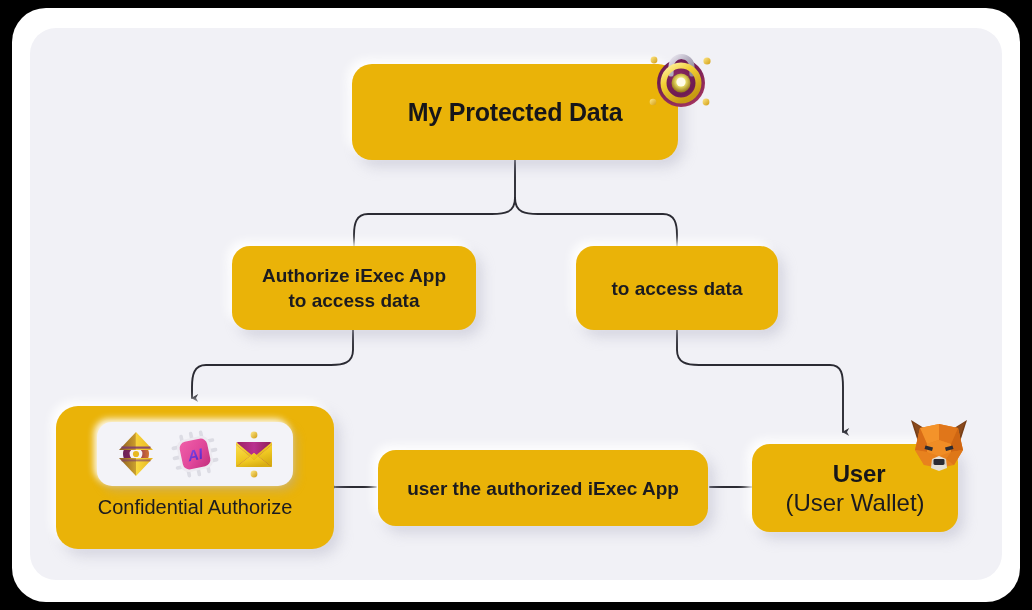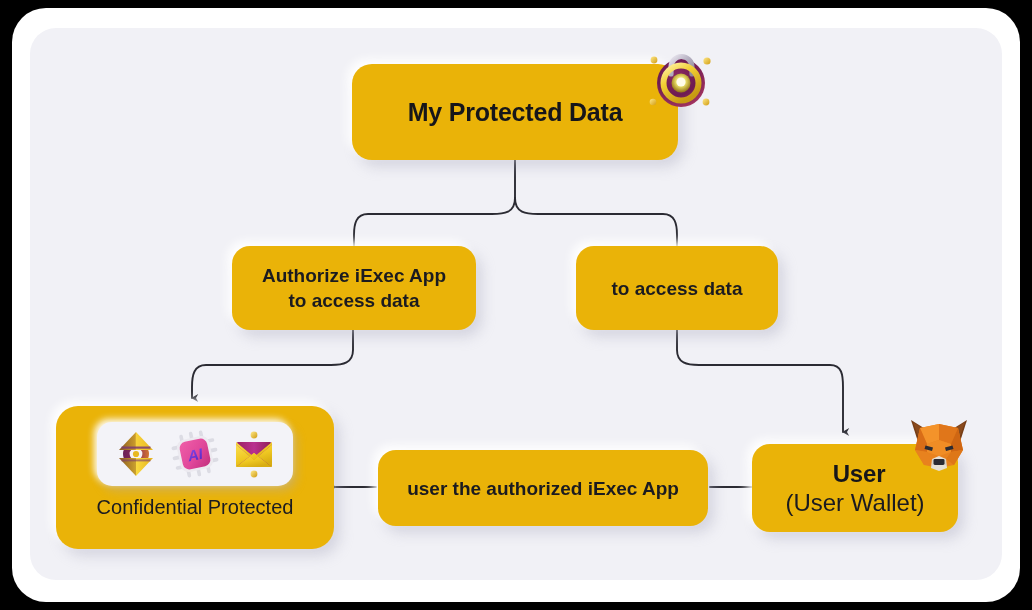--- a/index.html
+++ b/index.html
@@ -262,21 +262,21 @@
         </defs>
         <circle cx="25" cy="6" r="3.4" fill="url(#dotG)"></circle>
         <circle cx="25" cy="45" r="3.4" fill="url(#dotG)"></circle>
         <rect x="7" y="13" width="36" height="25" rx="2.5" fill="url(#envFlap)"></rect>
         <path d="M7,38 L25,24 L43,38 Z" fill="url(#envBody)"></path>
         <path d="M7,13 L25,28 L43,13 L43,15.5 L25,31 L7,15.5 Z" fill="url(#envBody)"></path>
         <path d="M7,15.5 L25,31 L43,15.5 L43,38 L25,24 L7,38 Z" fill="url(#envBody)"></path>
       </svg>
 
     </div>
-    <div class="caption">Confidential Protected</div>
+    <div class="caption">Confidential Authorize</div>
   </div>
 
   <div class="card" id="card-compute">
     <div class="line">user the authorized iExec App</div>
   </div>
 
   <div class="card" id="card-user">
     <div class="user-title">User</div>
     <div class="user-sub">(User Wallet)</div>
   </div>

